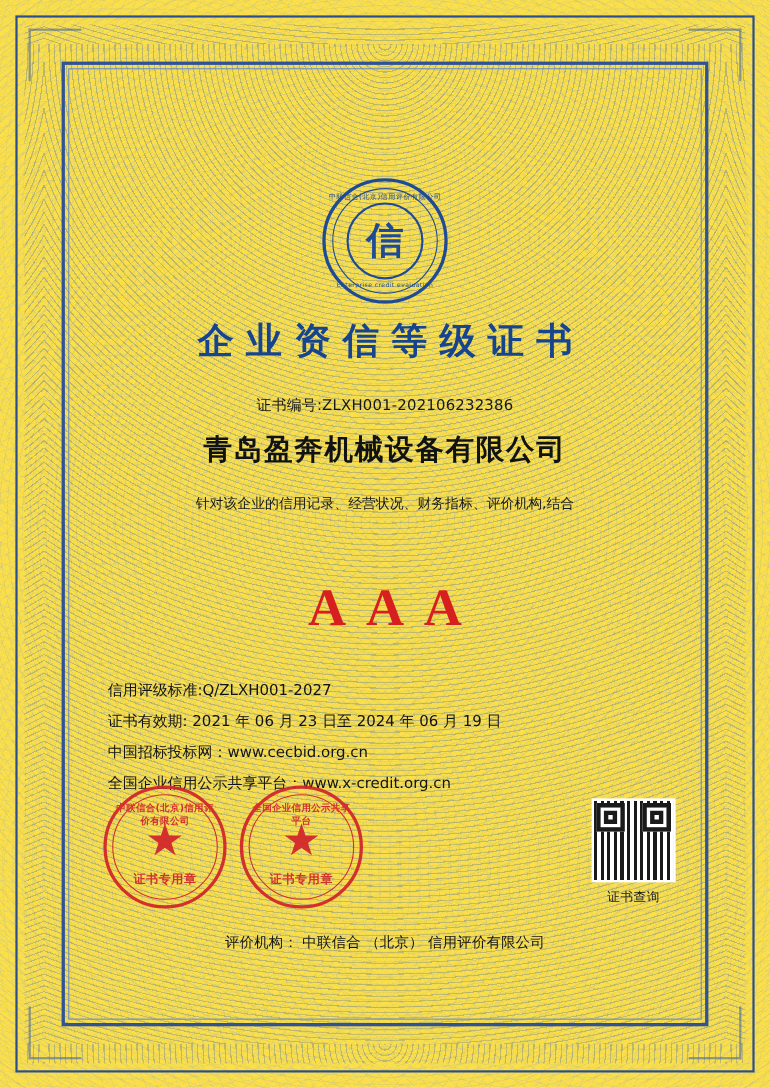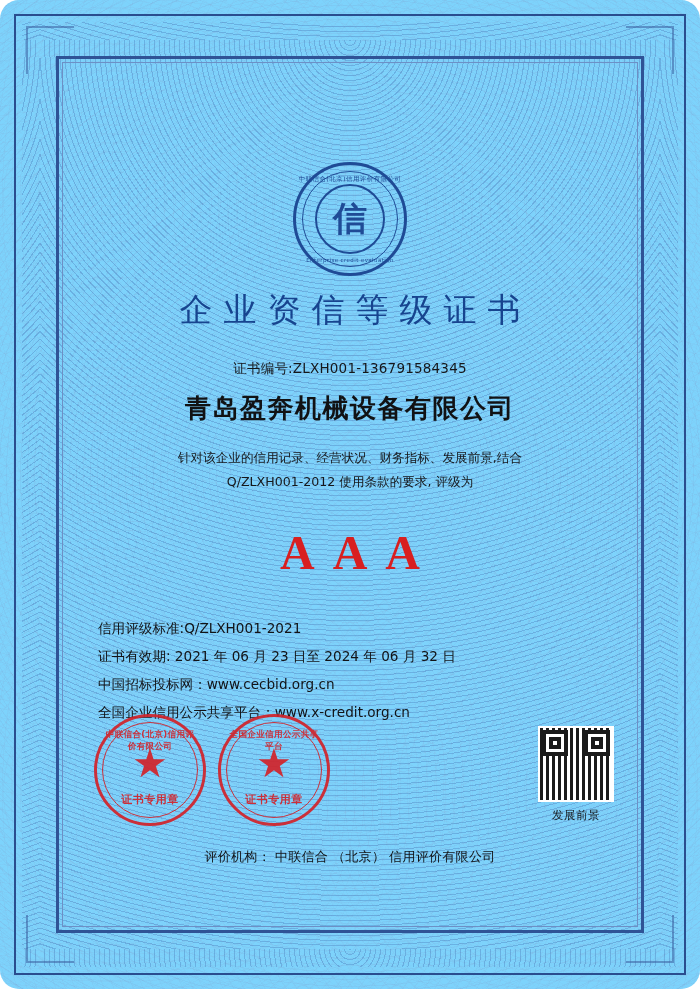--- a/index.html
+++ b/index.html
@@ -11,23 +11,22 @@
     width: 700px;
     height: 989px;
     font-family: "Liberation Serif", serif;
     overflow: hidden;
   }
 
   .certificate {
     position: relative;
     width: 700px;
     height: 989px;
-    background: #7dd3fc;
+    background: #fde047;
     overflow: hidden;
-    border-radius: 19px;
   }
 
   
   .bg-pattern {
     position: absolute;
     inset: 0;
     background:
       repeating-radial-gradient(circle at 50% 48%, rgba(120,150,200,0.13) 0px, rgba(120,150,200,0.13) 1px, rgba(255,255,255,0) 1px, rgba(255,255,255,0) 7px),
       repeating-radial-gradient(circle at 16% 20%, rgba(130,160,205,0.10) 0px, rgba(130,160,205,0.10) 1px, rgba(255,255,255,0) 1px, rgba(255,255,255,0) 9px),
       repeating-radial-gradient(circle at 84% 20%, rgba(130,160,205,0.10) 0px, rgba(130,160,205,0.10) 1px, rgba(255,255,255,0) 1px, rgba(255,255,255,0) 9px),
@@ -139,21 +138,21 @@
   .emblem-arc-top { top: 13px; }
   .emblem-arc-bottom { bottom: 13px; font-size: 5.5px; }
 
   
   .title-cn {
     position: absolute;
     left: 0; right: 0;
     top: 222px;
     font-family: "DejaVu Sans", sans-serif;
     font-size: 33px;
-    font-weight: normal;
+    font-weight: bold;
     color: #17448f;
     letter-spacing: 11px;
     text-indent: 11px;
   }
   .title-en {
     position: absolute;
     left: 0; right: 0;
     top: 263px;
     font-family: "Liberation Serif", serif;
     font-size: 16px;
@@ -336,52 +335,51 @@
     <div class="emblem-wrap">
       <div class="emblem-ring"></div>
       <div class="emblem-ring2"></div>
       <div class="emblem-ring3"></div>
       <div class="emblem-arc-top">中联信合(北京)信用评价有限公司</div>
       <div class="emblem-center">信</div>
       <div class="emblem-arc-bottom">Enterprise credit evaluation</div>
     </div>
 
     <div class="title-cn">企业资信等级证书</div>
-    <div class="cert-no">证书编号:ZLXH001-136791584345</div>
+    <div class="cert-no">证书编号:ZLXH001-202106232386</div>
     <div class="company">青岛盈奔机械设备有限公司</div>
 
     <div class="statement">
-      <div>针对该企业的信用记录、经营状况、财务指标、发展前景,结合</div>
-      <div>Q/ZLXH001-2012 使用条款的要求, 评级为</div>
+      <div>针对该企业的信用记录、经营状况、财务指标、评价机构,结合</div>
     </div>
 
     <div class="grade">AAA</div>
 
     <div class="details">
-      <div>信用评级标准:Q/ZLXH001-2021</div>
-      <div>证书有效期: 2021 年 06 月 23 日至 2024 年 06 月 32 日</div>
+      <div>信用评级标准:Q/ZLXH001-2027</div>
+      <div>证书有效期: 2021 年 06 月 23 日至 2024 年 06 月 19 日</div>
       <div>中国招标投标网：www.cecbid.org.cn</div>
       <div>全国企业信用公示共享平台：www.x-credit.org.cn</div>
     </div>
 
     <div class="seal seal1">
       <div class="seal-inner"></div>
       <div class="seal-arc">中联信合(北京)信用评价有限公司</div>
       <div class="seal-star">★</div>
       <div class="seal-bottom">证书专用章</div>
     </div>
 
     <div class="seal seal2">
       <div class="seal-inner"></div>
       <div class="seal-arc">全国企业信用公示共享平台</div>
       <div class="seal-star">★</div>
       <div class="seal-bottom">证书专用章</div>
     </div>
 
     <div class="qr-wrap">
       <div class="qr"></div>
-      <div class="qr-label">发展前景</div>
+      <div class="qr-label">证书查询</div>
     </div>
 
     <div class="issuer">评价机构： 中联信合 （北京） 信用评价有限公司</div>
 
   </div>
 </div>
 
 </body></html>

